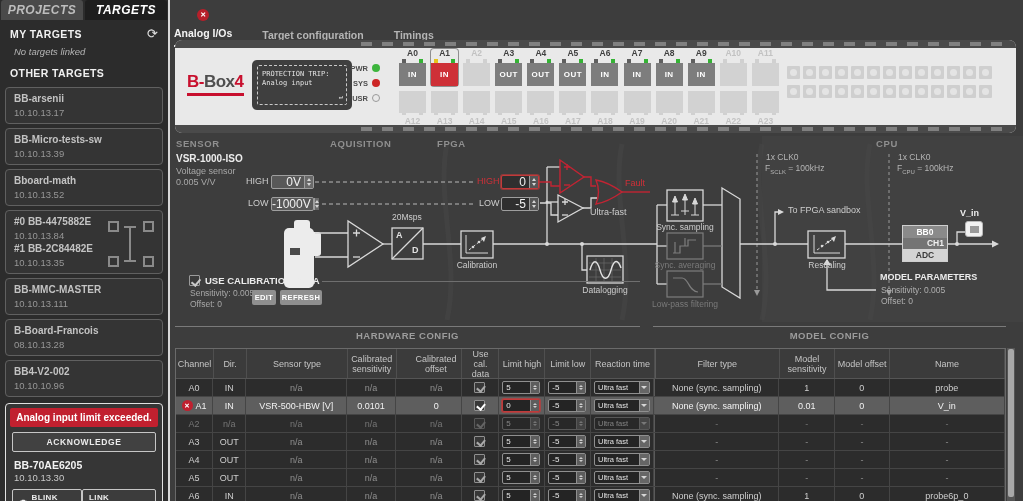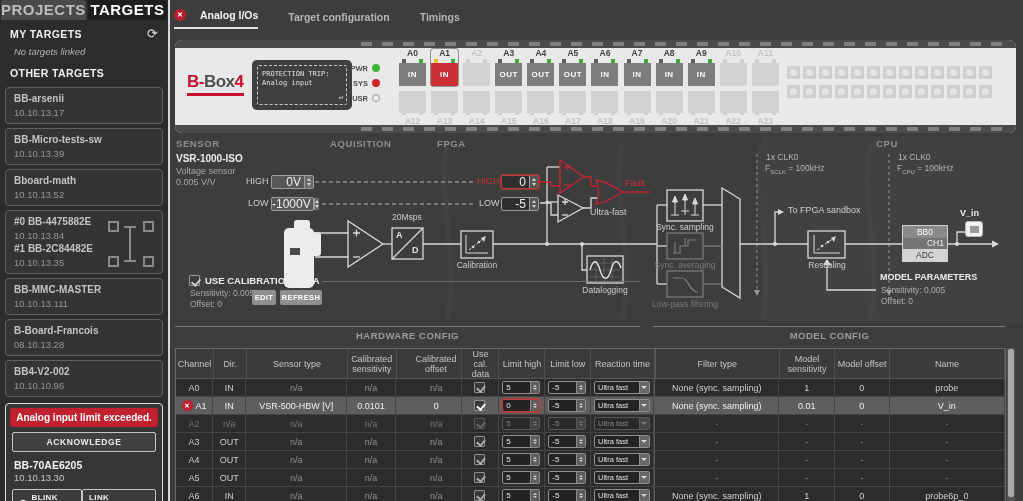--- a/index.html
+++ b/index.html
@@ -4,22 +4,22 @@
 <style>
   * { margin:0; padding:0; box-sizing:border-box; }
   html,body { background:#2b2b2b; }
   .app { position:relative; width:1023px; height:501px; background:#3d3d3d; overflow:hidden;
          font-family:"Liberation Sans", sans-serif; }
 
   
   .sidebar { position:absolute; left:0; top:0; width:170px; height:501px; background:#2c2c2c;
              border-right:2px solid #d8d8d8; overflow:hidden; }
   .side-tabs { display:flex; height:20px; }
-  .side-tab { flex:1; font-size:15px; font-weight:bold; letter-spacing:.5px; text-align:center;
-              line-height:20px; color:#bdbdbd; background:#4a4a4a; border-radius:3px 3px 0 0; margin:0 1px; }
+  .side-tab { flex:1; font-size:12px; font-weight:bold; letter-spacing:.5px; text-align:center;
+              line-height:20px; color:#bdbdbd; background:#4a4a4a; border-radius:3px 3px 0 0; margin:0 1px;font-style:italic; }
   .side-tab.active { background:#1e1e1e; color:#fff; }
   .side-head { display:flex; justify-content:space-between; align-items:center; padding:8px 10px 2px 10px; }
   .side-head .t { color:#f0f0f0; font-size:10.5px; font-weight:bold; letter-spacing:.4px; }
   .refresh { color:#e0e0e0; font-size:13px; line-height:12px; }
   .no-targets { color:#b5b5b5; font-size:9.5px; font-style:italic; padding:4px 14px 2px 14px; }
   .other-head { color:#f0f0f0; font-size:10.5px; font-weight:bold; letter-spacing:.4px; padding:8px 10px 4px 10px; }
   .tcard { margin:4px 5px; border:1px solid #606060; border-radius:4px; background:#343434; padding:4px 8px; position:relative; }
   .tcard .nm { color:#c3c3c3; font-size:10px; font-weight:bold; line-height:14px; }
   .tcard .ip { color:#979797; font-size:9.5px; line-height:13px; }
   .pair-icon { position:absolute; right:8px; top:10px; width:46px; height:46px; }
@@ -33,22 +33,22 @@
              font-size:8.5px; font-weight:bold; letter-spacing:.6px; text-align:center; padding:4px; border-radius:2px; }
   .alert-name { color:#f2f2f2; font-size:10.5px; font-weight:bold; padding:5px 4px 0 4px; }
   .alert-ip { color:#c9c9c9; font-size:9.5px; padding:1px 4px 4px 4px; }
   .alert-btns { display:flex; justify-content:space-between; padding:2px 2px 3px 2px; }
   .sm-btn { border:1px solid #c6c6c6; background:#3c3c3c; color:#ececec; font-size:8px; font-weight:bold;
             letter-spacing:.4px; padding:3px 6px; border-radius:2px; display:flex; align-items:center; gap:4px; }
 
   
   .main-tabs { position:absolute; left:174px; top:9px; display:flex; gap:30px; align-items:flex-end; }
   .mtab { color:#b5b5b5; font-size:10.5px; font-weight:bold; padding-bottom:6px; }
-  .mtab.active { color:#f4f4f4; display:flex; align-items:center; gap:14px; 
-                 border-bottom:2px solid #e2e2e2; }
+  .mtab.active { color:#f4f4f4; display:flex; align-items:center; gap:6px; 
+                 border-bottom:2px solid #e2e2e2;flex-direction:column; }
   .close-badge { width:12px; height:12px; border-radius:50%; background:#b71f2a; color:#fff; font-size:7px;
                  line-height:12px; text-align:center; font-weight:bold; }
 
   
   .device { position:absolute; left:175px; top:40px; width:841px; height:93px; background:#e9e9e9;
             border-radius:7px; overflow:hidden; }
   .rail { position:absolute; left:0; right:0; height:8px; background:#4a4a4a; }
   .rail.top { top:0; } .rail.bot { bottom:0; }
   .rail::after { content:''; position:absolute; left:186px; right:10px; top:2px; height:4px;
                  background:repeating-linear-gradient(90deg,#808080 0 11px,#4a4a4a 11px 21px); }
@@ -102,21 +102,21 @@
           border-radius:2px; }
   .spin .sv { flex:1; color:#f0f0f0; font-size:12px; line-height:12px; text-align:right; padding-right:3px; }
   .spin .sb { width:9px; border-left:1px solid #9e9e9e; background:#6a6a6a; display:flex; flex-direction:column;
               align-items:center; justify-content:center; gap:2px; }
   .spin .sb i { width:0; height:0; border-left:2.5px solid transparent; border-right:2.5px solid transparent; }
   .spin .sb i.up { border-bottom:3px solid #d5d5d5; } .spin .sb i.dn { border-top:3px solid #d5d5d5; }
   .spin.dark { background:#2f2f2f; } .spin.dark .sb { background:#555; }
   .spin.err { border-color:#c23a3a; box-shadow:0 0 0 1px rgba(194,58,58,.6); }
   .adc-letter { position:absolute; color:#e0e0e0; font-size:9px; font-weight:bold; }
   .bbx { position:absolute; left:732px; top:89px; width:46px; border:1px solid #cfcfcf; font-size:8.5px;
-         font-weight:normal; }
+         font-weight:bold; }
   .bbx .r1 { height:12px; line-height:12px; background:#8a8a8a; color:#fff; text-align:center; }
   .bbx .r2 { height:11px; line-height:11px; background:#747474; color:#efefef; text-align:right; padding-right:3px; }
   .bbx .r3 { height:12px; line-height:12px; background:#d4d4d4; color:#3a3a3a; text-align:center; }
   .probe { position:absolute; left:795px; top:85px; width:18px; height:16px; background:#f2f2f2;
            border:1px solid #b9b9b9; border-radius:3px; }
   .probe::after { content:''; position:absolute; left:4px; top:4px; width:9px; height:7px; background:#9a9a9a; }
   .cal-cb { position:absolute; left:19px; top:139px; width:11px; height:11px; background:#3a3a3a;
             border:1px solid #9a9a9a; border-radius:1px; }
   .cal-cb::after { content:''; position:absolute; left:2.5px; top:0.5px; width:4px; height:7px;
                    border:solid #c9c9c9; border-width:0 2px 2px 0; transform:rotate(40deg); }

